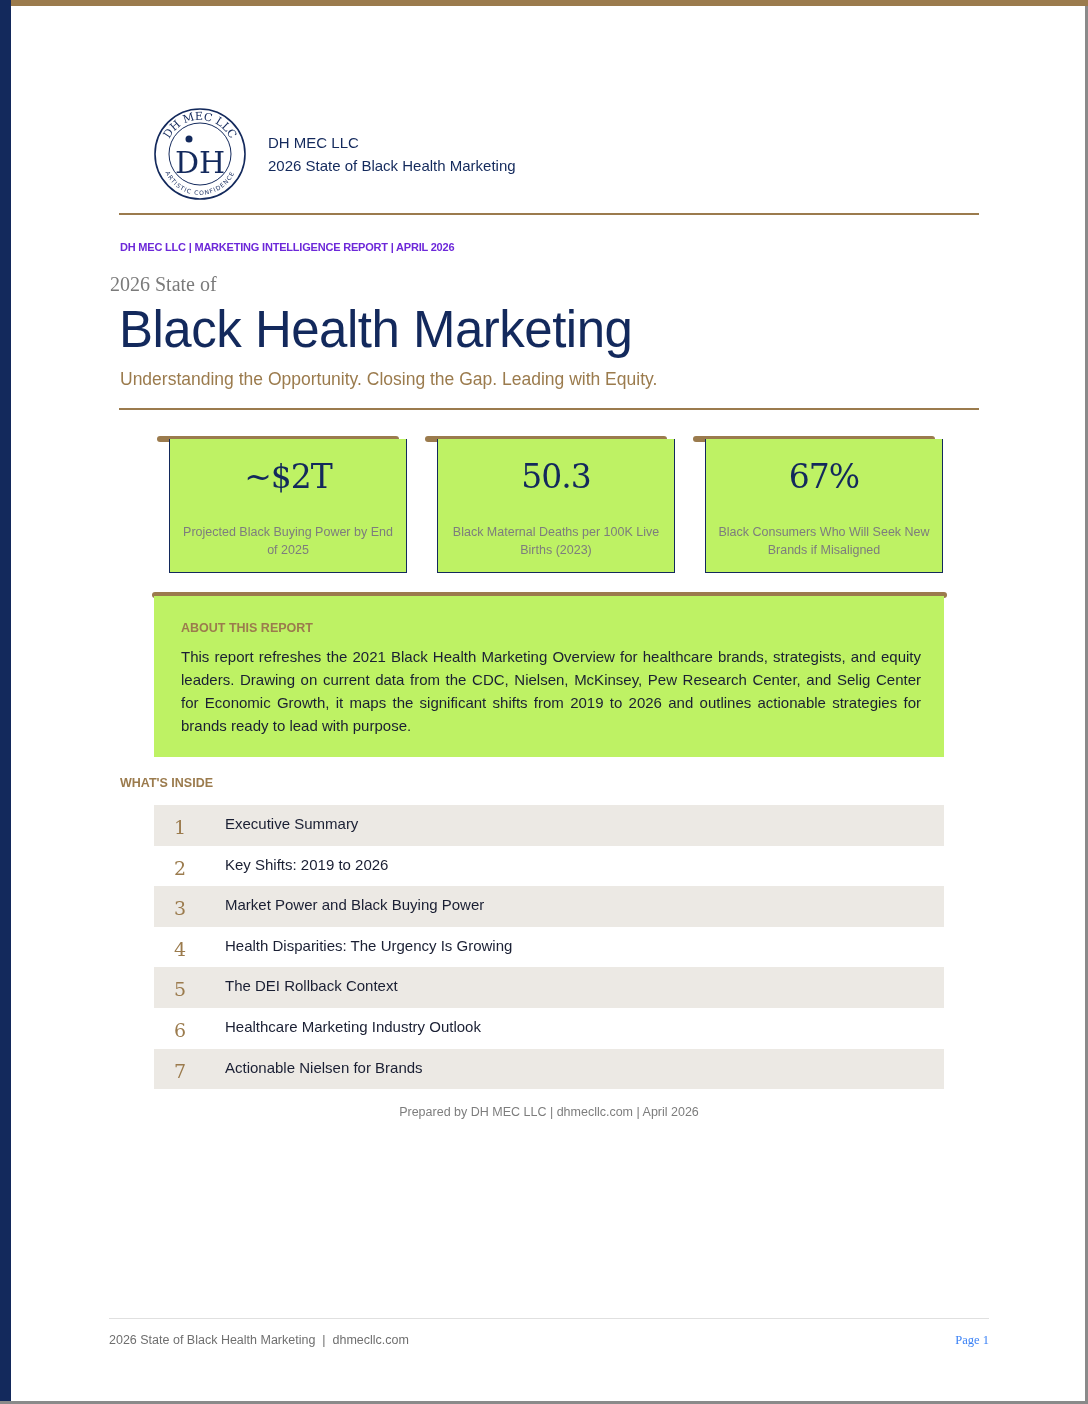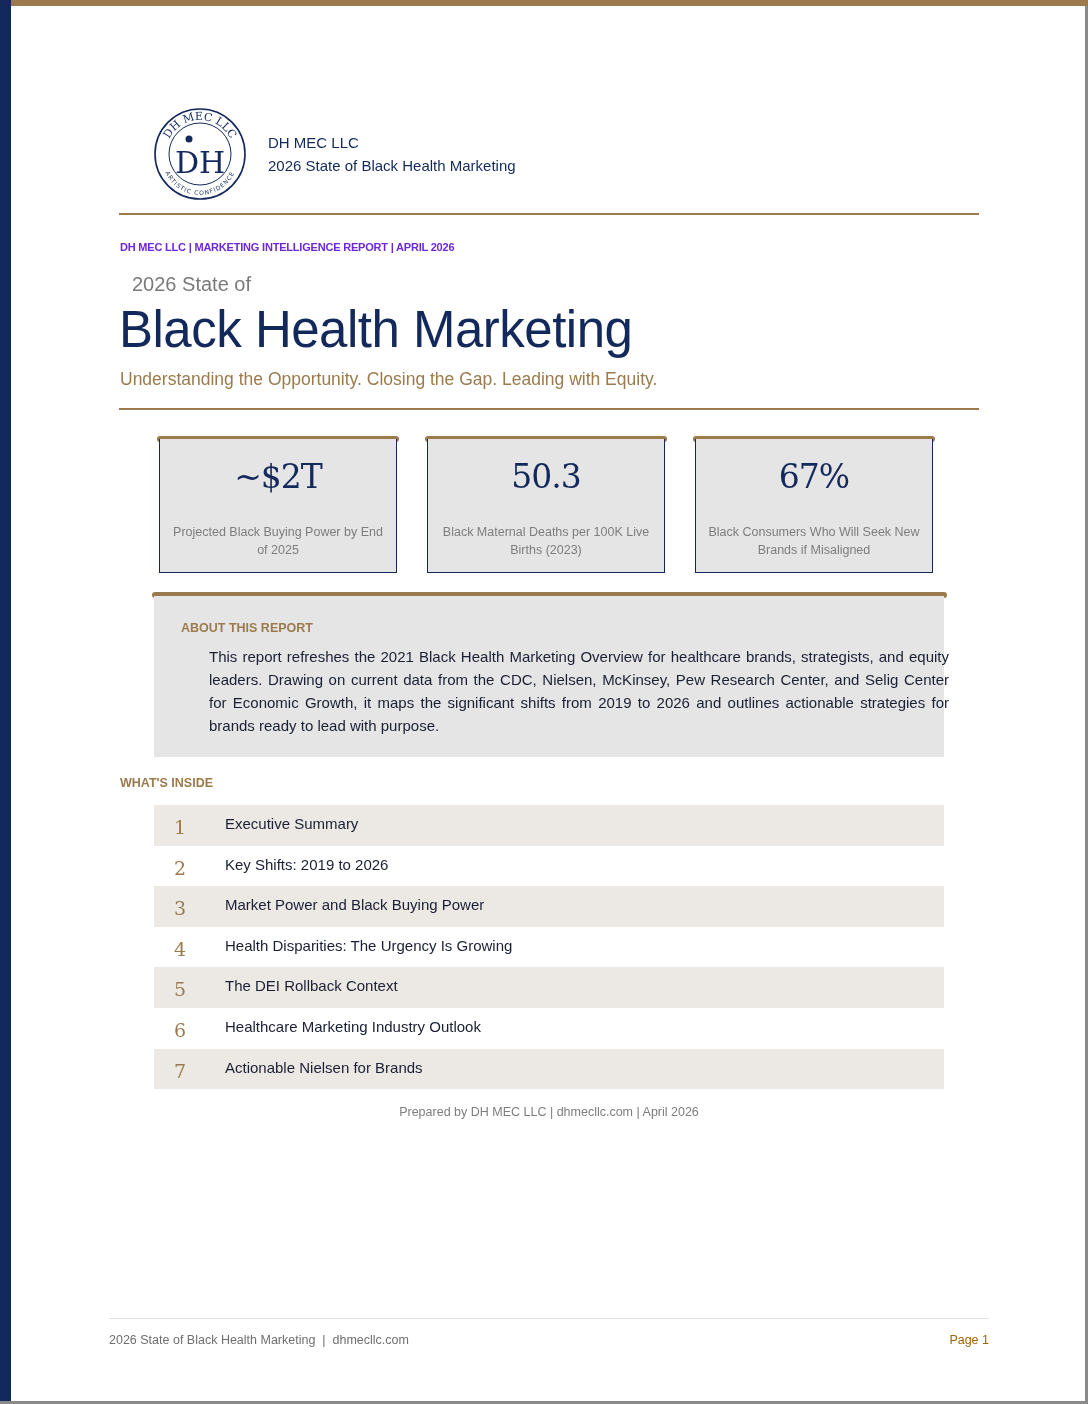--- a/index.html
+++ b/index.html
@@ -12,52 +12,52 @@
     .right-edge { position: absolute; right: 0; top: 6px; width: 3px; height: 1398px; background: #8a8a8a; }
     .bottom-edge { position: absolute; left: 0; bottom: 0; width: 1088px; height: 3px; background: #8a8a8a; }
 
     
     .logo { position: absolute; left: 153px; top: 107px; width: 94px; height: 94px; }
     .header-text { position: absolute; left: 268px; top: 131px; color: #13295c; font-size: 15px; line-height: 23px; }
 
     .rule { position: absolute; left: 119px; width: 860px; height: 2px; background: #9b7b4d; }
 
     .eyebrow { position: absolute; left: 120px; top: 241px; font-size: 11px; font-weight: bold; color: #6d28d9; letter-spacing: -0.2px; }
-    .pre-title { position: absolute; left: 132px; top: 273px; font-size: 20px; color: #7a7a7a; }
+    .pre-title { position: absolute; left: 110px; top: 273px; font-size: 20px; color: #7a7a7a; font-family: Liberation Serif, serif; }
     .title { position: absolute; left: 119px; top: 300px; font-family: Liberation Sans, sans-serif; font-size: 51px; color: #13295c; letter-spacing: -0.5px; }
     .subtitle { position: absolute; left: 120px; top: 369px; font-size: 17.5px; color: #9b7b4d; }
 
     
     .stat-card { position: absolute; top: 436px; width: 242px; height: 137px; }
     .stat-card .card-top { position: absolute; left: 0; top: 0; width: 242px; height: 6px; background: #9b7b4d; border-radius: 3px; }
-    .stat-card .card-body { position: absolute; left: 2px; top: 3px; width: 238px; height: 134px; border: 1.5px solid #13295c; border-top: none; background: #e5e5e5; }
+    .stat-card .card-body { position: absolute; left: 12px; top: 3px; width: 238px; height: 134px; border: 1.5px solid #13295c; border-top: none; background: #bef264; }
     .stat-value { position: absolute; left: 0; top: 18px; width: 100%; text-align: center; font-family: "DejaVu Serif", "Liberation Serif", serif; font-size: 33px; color: #13295c; letter-spacing: -1px; }
     .stat-label { position: absolute; left: 10px; top: 84px; width: calc(100% - 20px); text-align: center; font-size: 12.5px; line-height: 18px; color: #7d7d7d; }
 
     
     .about { position: absolute; left: 152px; top: 592px; width: 795px; height: 165px; }
     .about .about-top { position: absolute; left: 0; top: 0; width: 795px; height: 6px; background: #9b7b4d; border-radius: 3px; }
-    .about .about-body { position: absolute; left: 2px; top: 4px; width: 790px; height: 161px; background: #e5e5e5; }
+    .about .about-body { position: absolute; left: 2px; top: 4px; width: 790px; height: 161px; background: #bef264; }
     .about-heading { position: absolute; left: 27px; top: 25px; font-size: 12.5px; font-weight: bold; color: #9b7b4d; }
-    .about-text { position: absolute; left: 27px; top: 49px; width: 740px; font-size: 15px; line-height: 23px; color: #1a1f33; text-align: justify; margin-left: 28px; }
+    .about-text { position: absolute; left: 27px; top: 49px; width: 740px; font-size: 15px; line-height: 23px; color: #1a1f33; text-align: justify; }
 
     
     .inside-heading { position: absolute; left: 120px; top: 776px; font-size: 12.5px; font-weight: bold; color: #9b7b4d; }
     .toc { position: absolute; left: 154px; top: 805px; width: 790px; }
     .toc-row { position: relative; height: 40.6px; display: flex; align-items: center; }
     .toc-row.shaded { background: #ece9e4; }
     .toc-num { position: absolute; left: 20px; top: 11px; font-family: "DejaVu Serif", "Liberation Serif", serif; font-size: 19px; color: #9b7b4d; }
     .toc-label { position: absolute; left: 71px; top: 10px; font-size: 15px; color: #1a1f33; }
 
     .prepared { position: absolute; left: 0; top: 1105px; width: 1098px; text-align: center; font-size: 12.5px; color: #7d7d7d; }
 
     
     .footer-rule { position: absolute; left: 109px; top: 1318px; width: 880px; height: 1px; background: #e0e0e0; }
     .footer-left { position: absolute; left: 109px; top: 1333px; font-size: 12.5px; color: #6f6f6f; }
-    .footer-right { position: absolute; right: 99px; top: 1333px; font-size: 12.5px; color: #a16207; }
+    .footer-right { position: absolute; right: 99px; top: 1333px; font-size: 12.5px; color: #3b82f6; font-family: Liberation Serif, serif; }
   </style>
 </head>
 <body>
 
 <div class="page">
   <div class="left-bar"></div>
   <div class="top-bar"></div>
   <div class="right-edge"></div>
   <div class="bottom-edge"></div>
 

